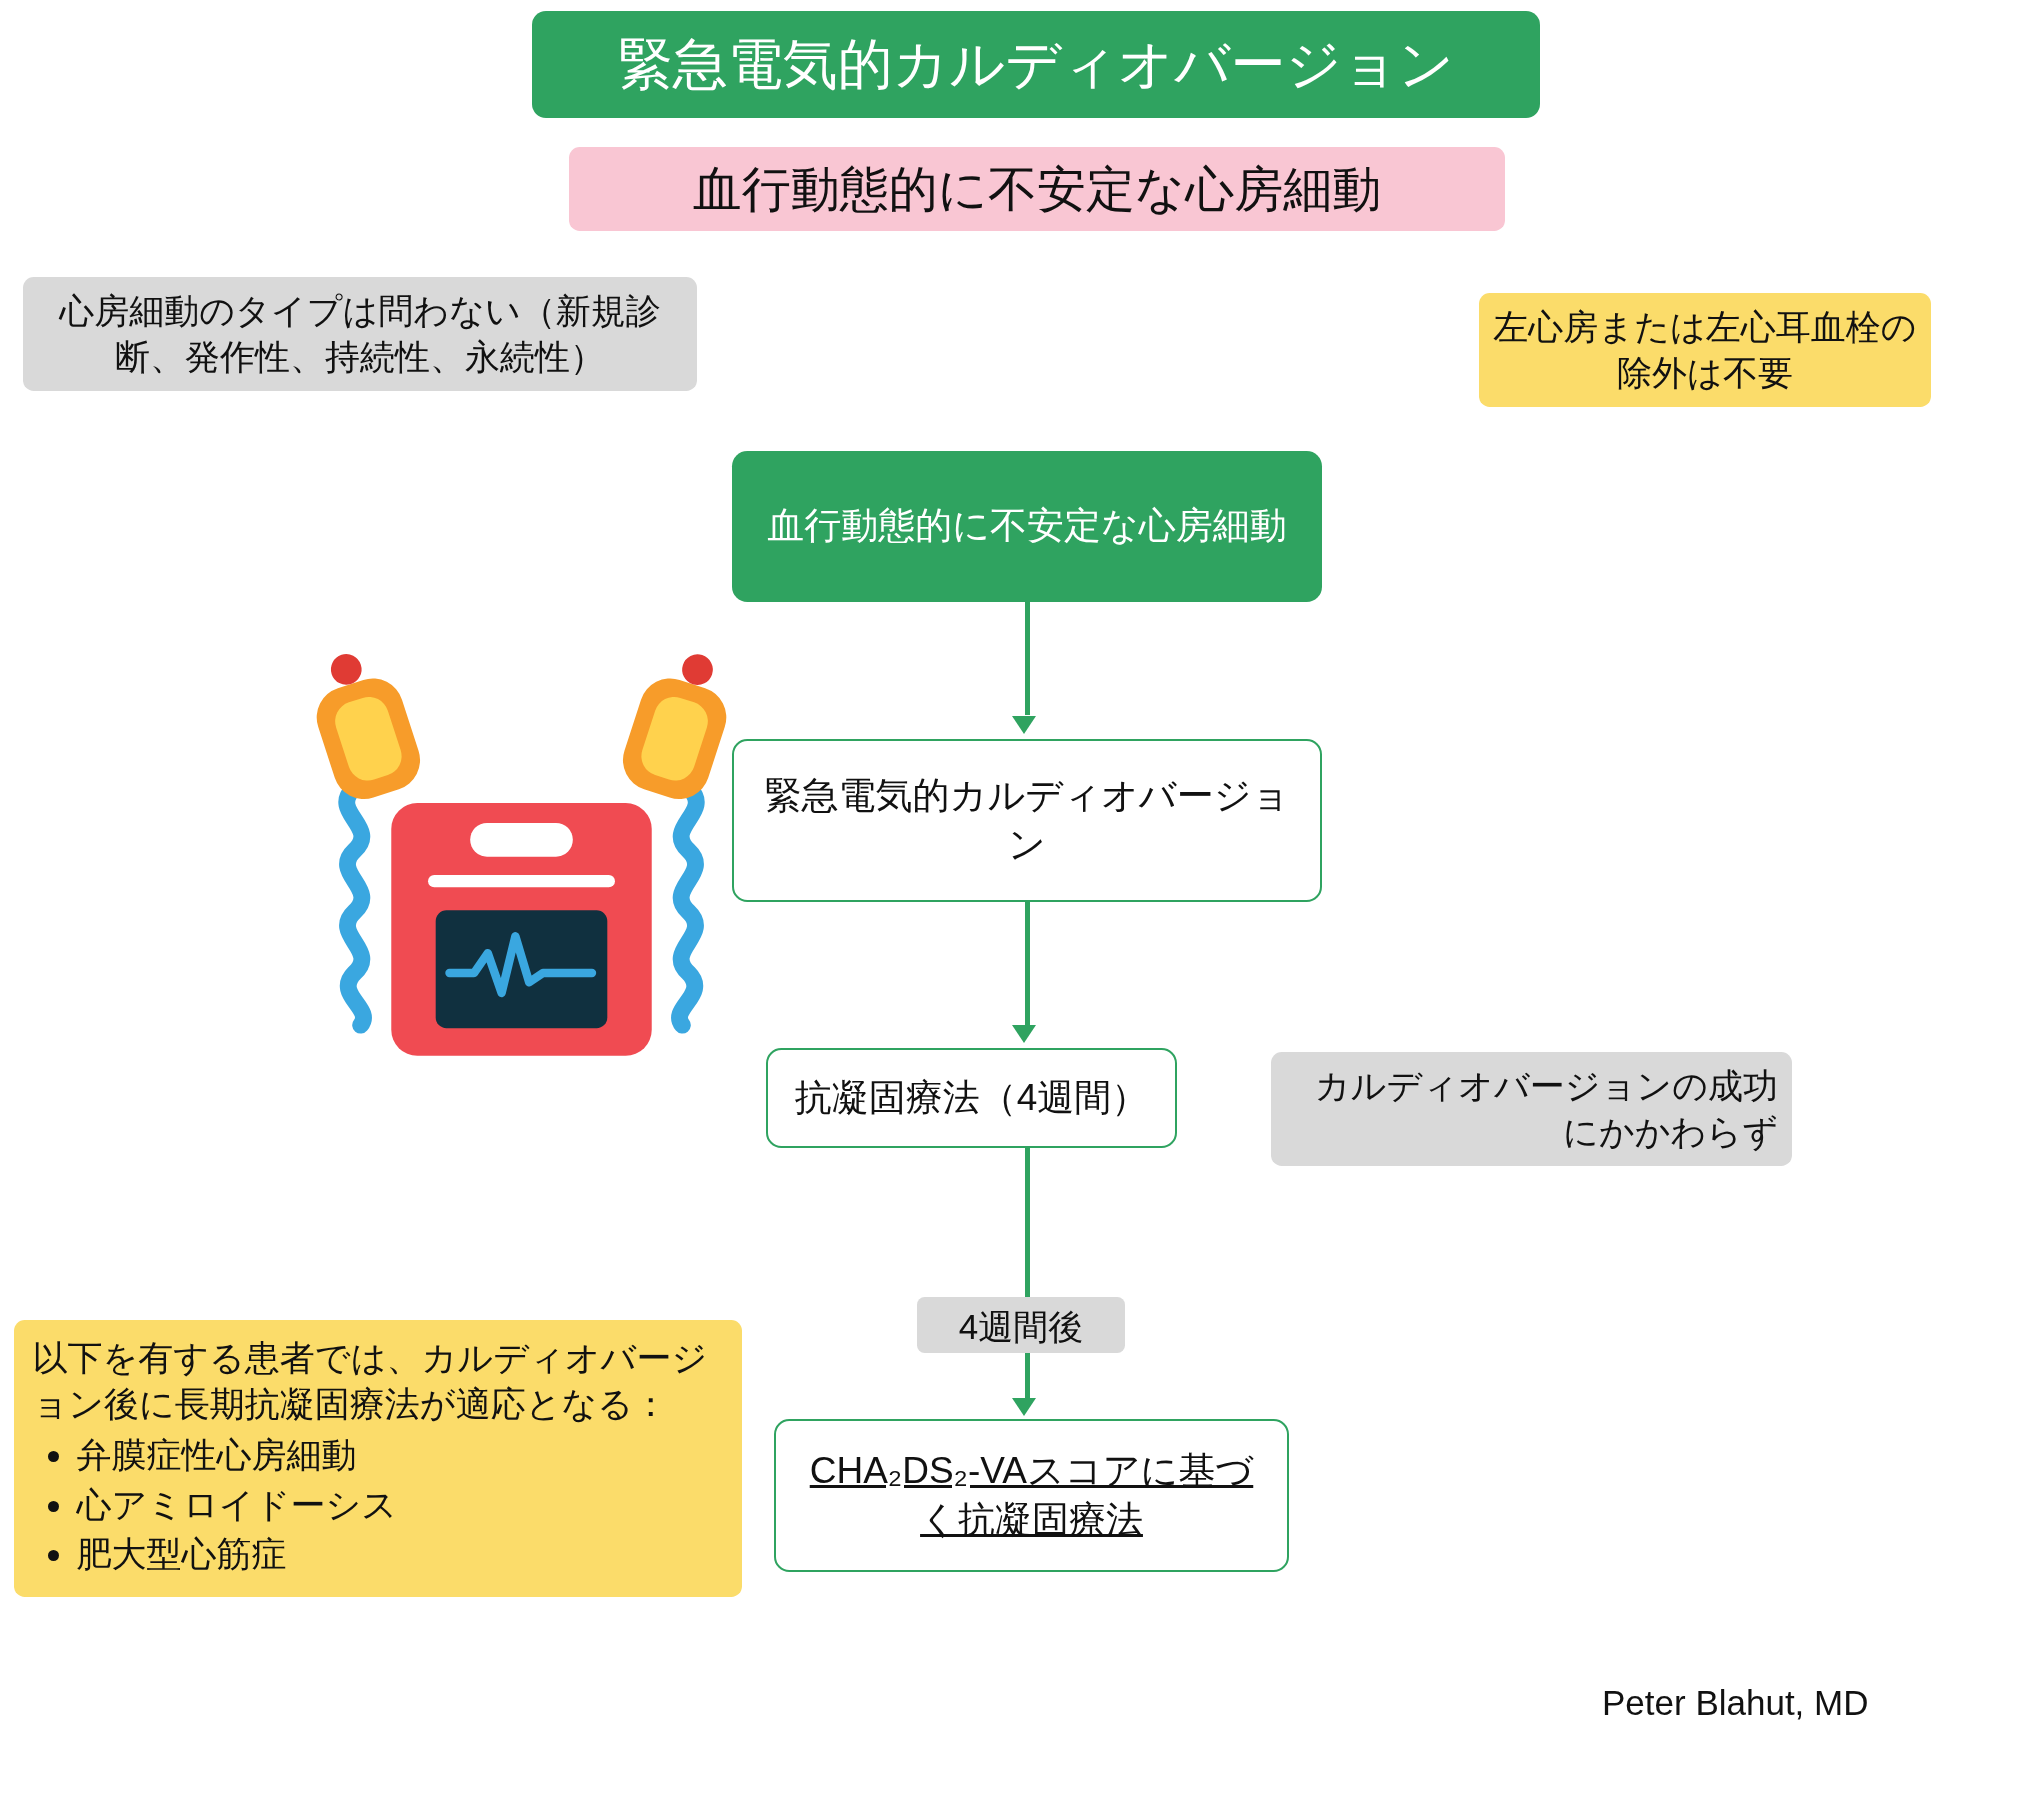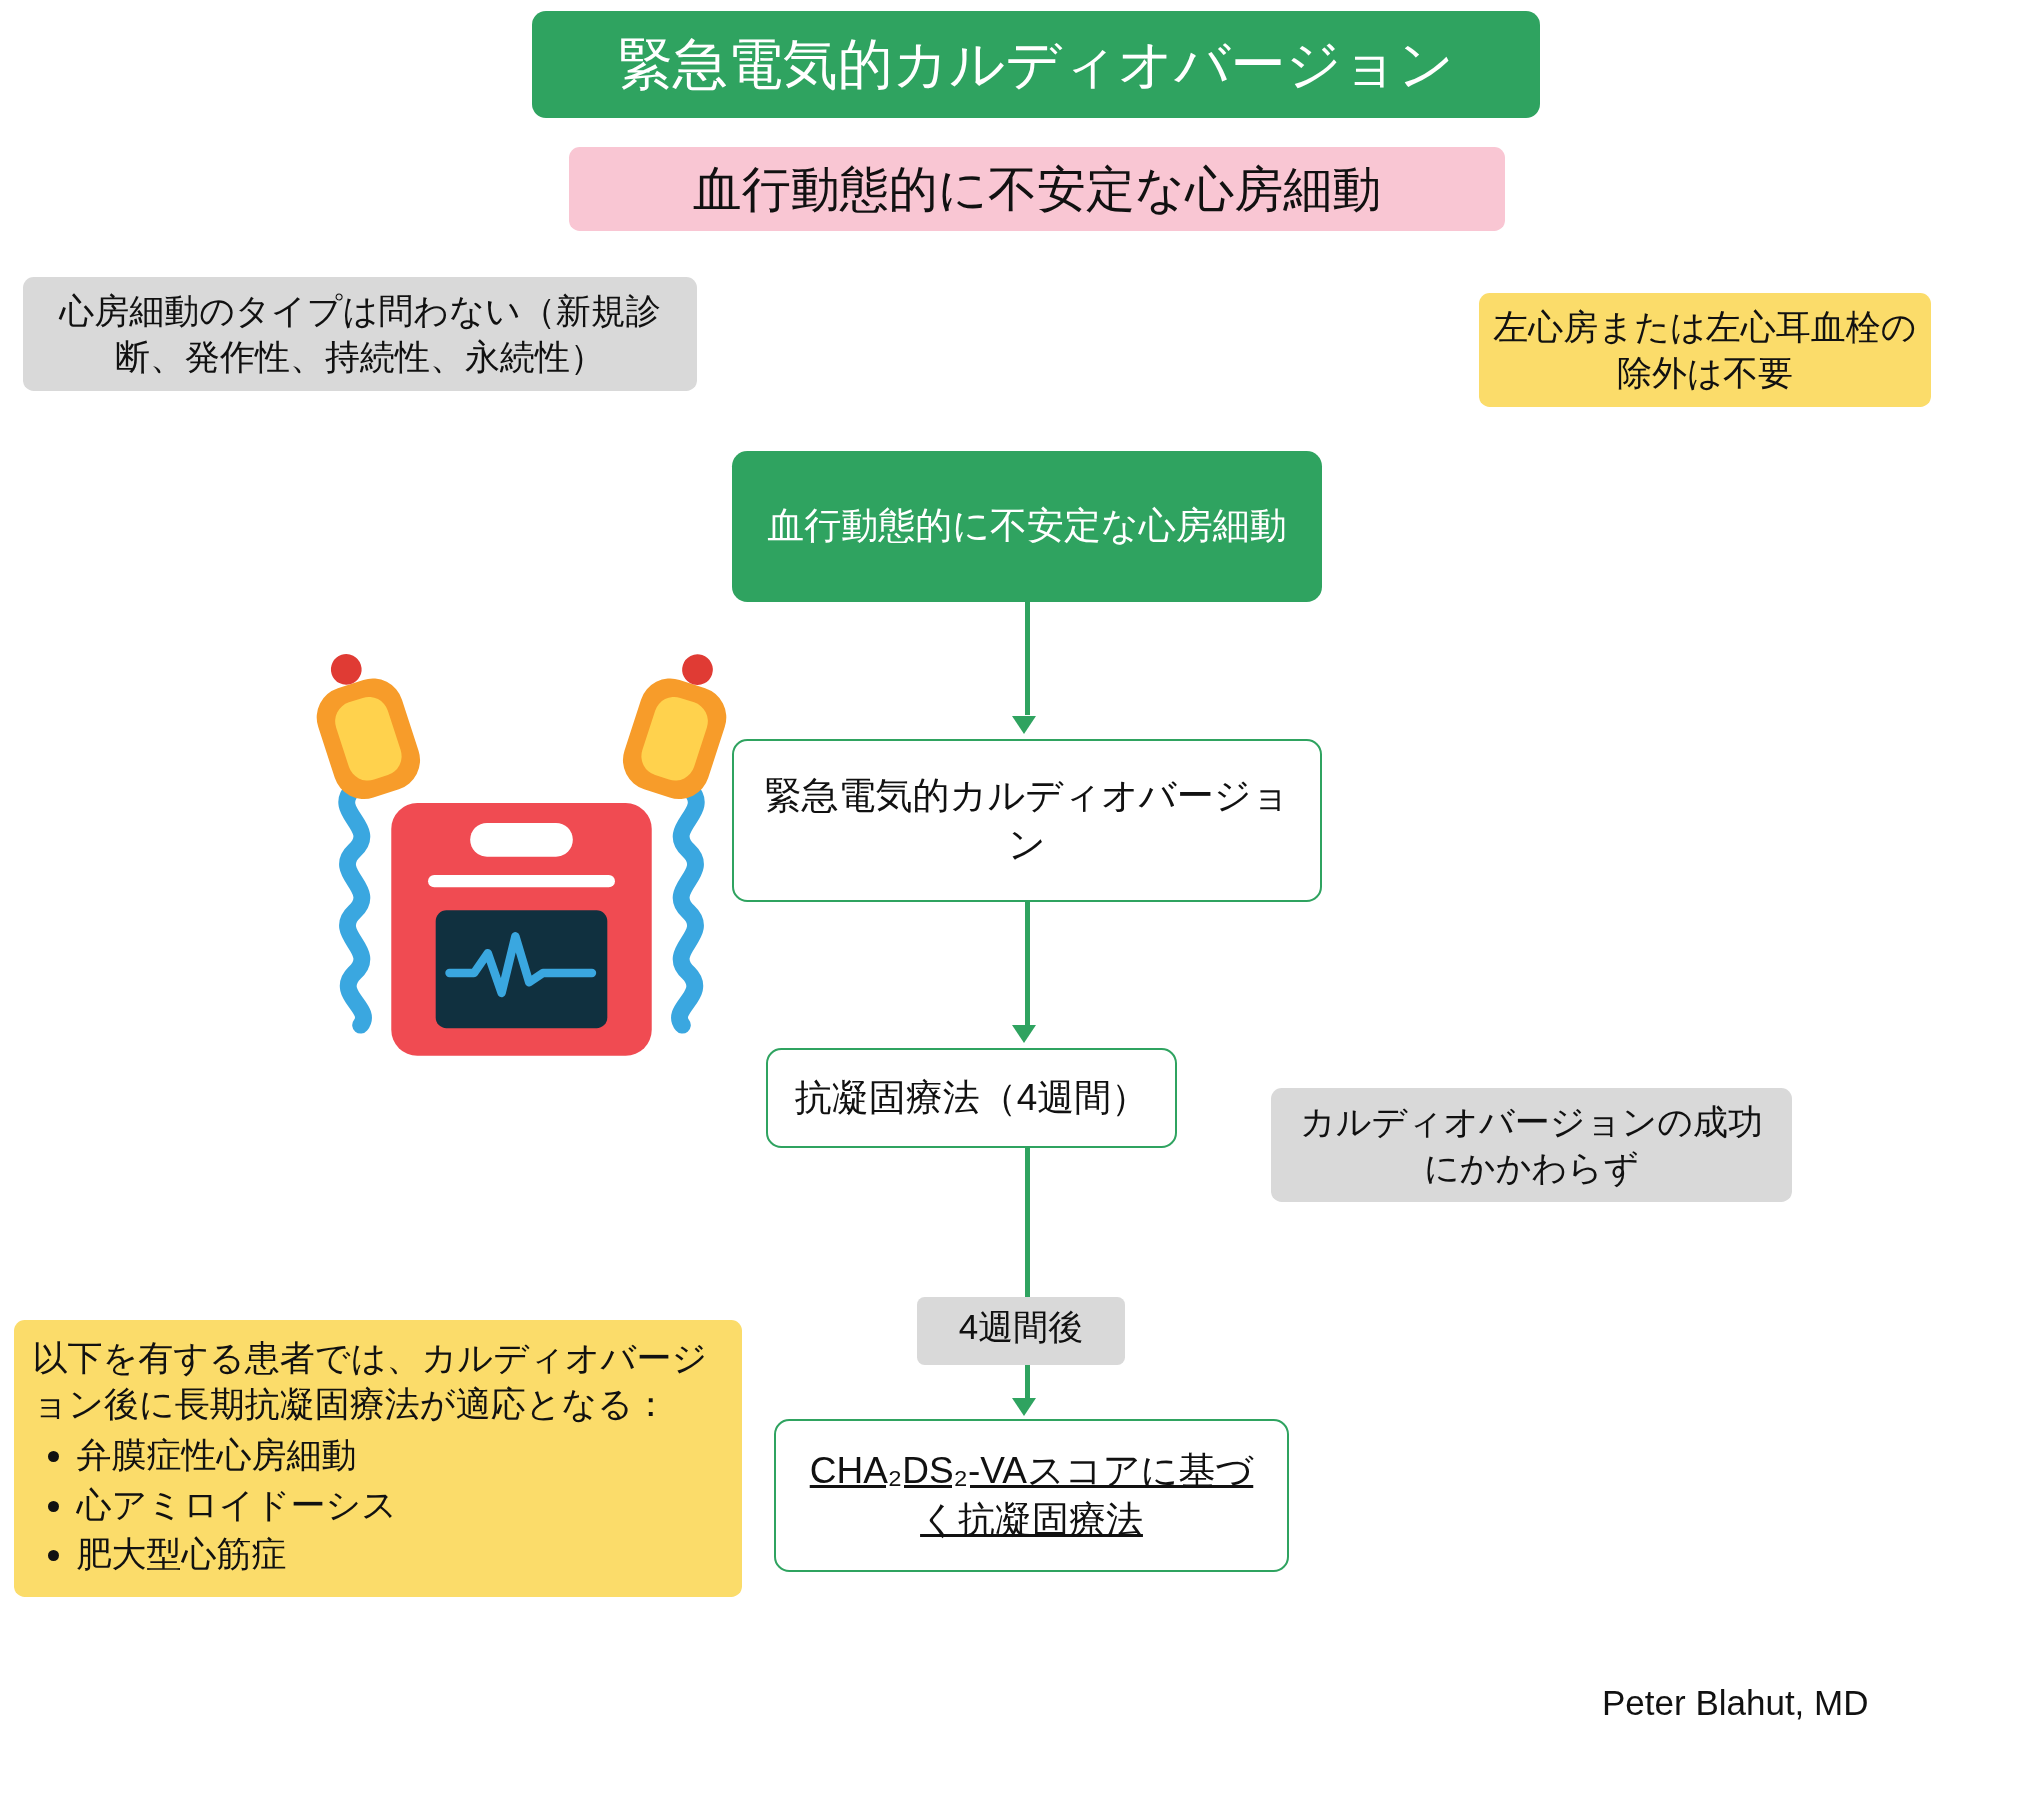--- a/index.html
+++ b/index.html
@@ -53,22 +53,22 @@
   }
   .note-yellow { background: #fbdc6a; }
 
   .note-aftype {
     left: 23px; top: 277px; width: 674px;
   }
   .note-thrombus {
     left: 1479px; top: 293px; width: 452px;
   }
   .note-regardless {
-    left: 1271px; top: 1088px; width: 521px;
-    text-align: center;
+    left: 1271px; top: 1052px; width: 521px;
+    text-align: right;
   }
   .note-longterm {
     left: 14px; top: 1320px; width: 728px;
     text-align: left;
     padding: 15.3px 18.4px 20px 18.4px;
   }
   .note-longterm ul {
     margin: 4.6px 0 0 0;
     padding-left: 44px;
   }
@@ -113,21 +113,21 @@
     border-top: 18.4px solid #2fa360;
   }
   .a1-line { left: 1025px; top: 602px; height: 113px; }
   .a1-head { left: 1012px; top: 716px; }
   .a2-line { left: 1025px; top: 902px; height: 123px; }
   .a2-head { left: 1012px; top: 1025px; }
   .a3-line { left: 1025px; top: 1148px; height: 250px; }
   .a3-head { left: 1012px; top: 1398px; }
 
   .label-4weeks {
-    left: 917px; top: 1297px; width: 208px; height: 68px;
+    left: 917px; top: 1297px; width: 208px; height: 56px;
     background: #d9d9d9;
     color: #111111;
     border-radius: 7.7px;
     font-size: 35px;
     line-height: 60px;
     text-align: center;
     white-space: nowrap;
   }
 
   

